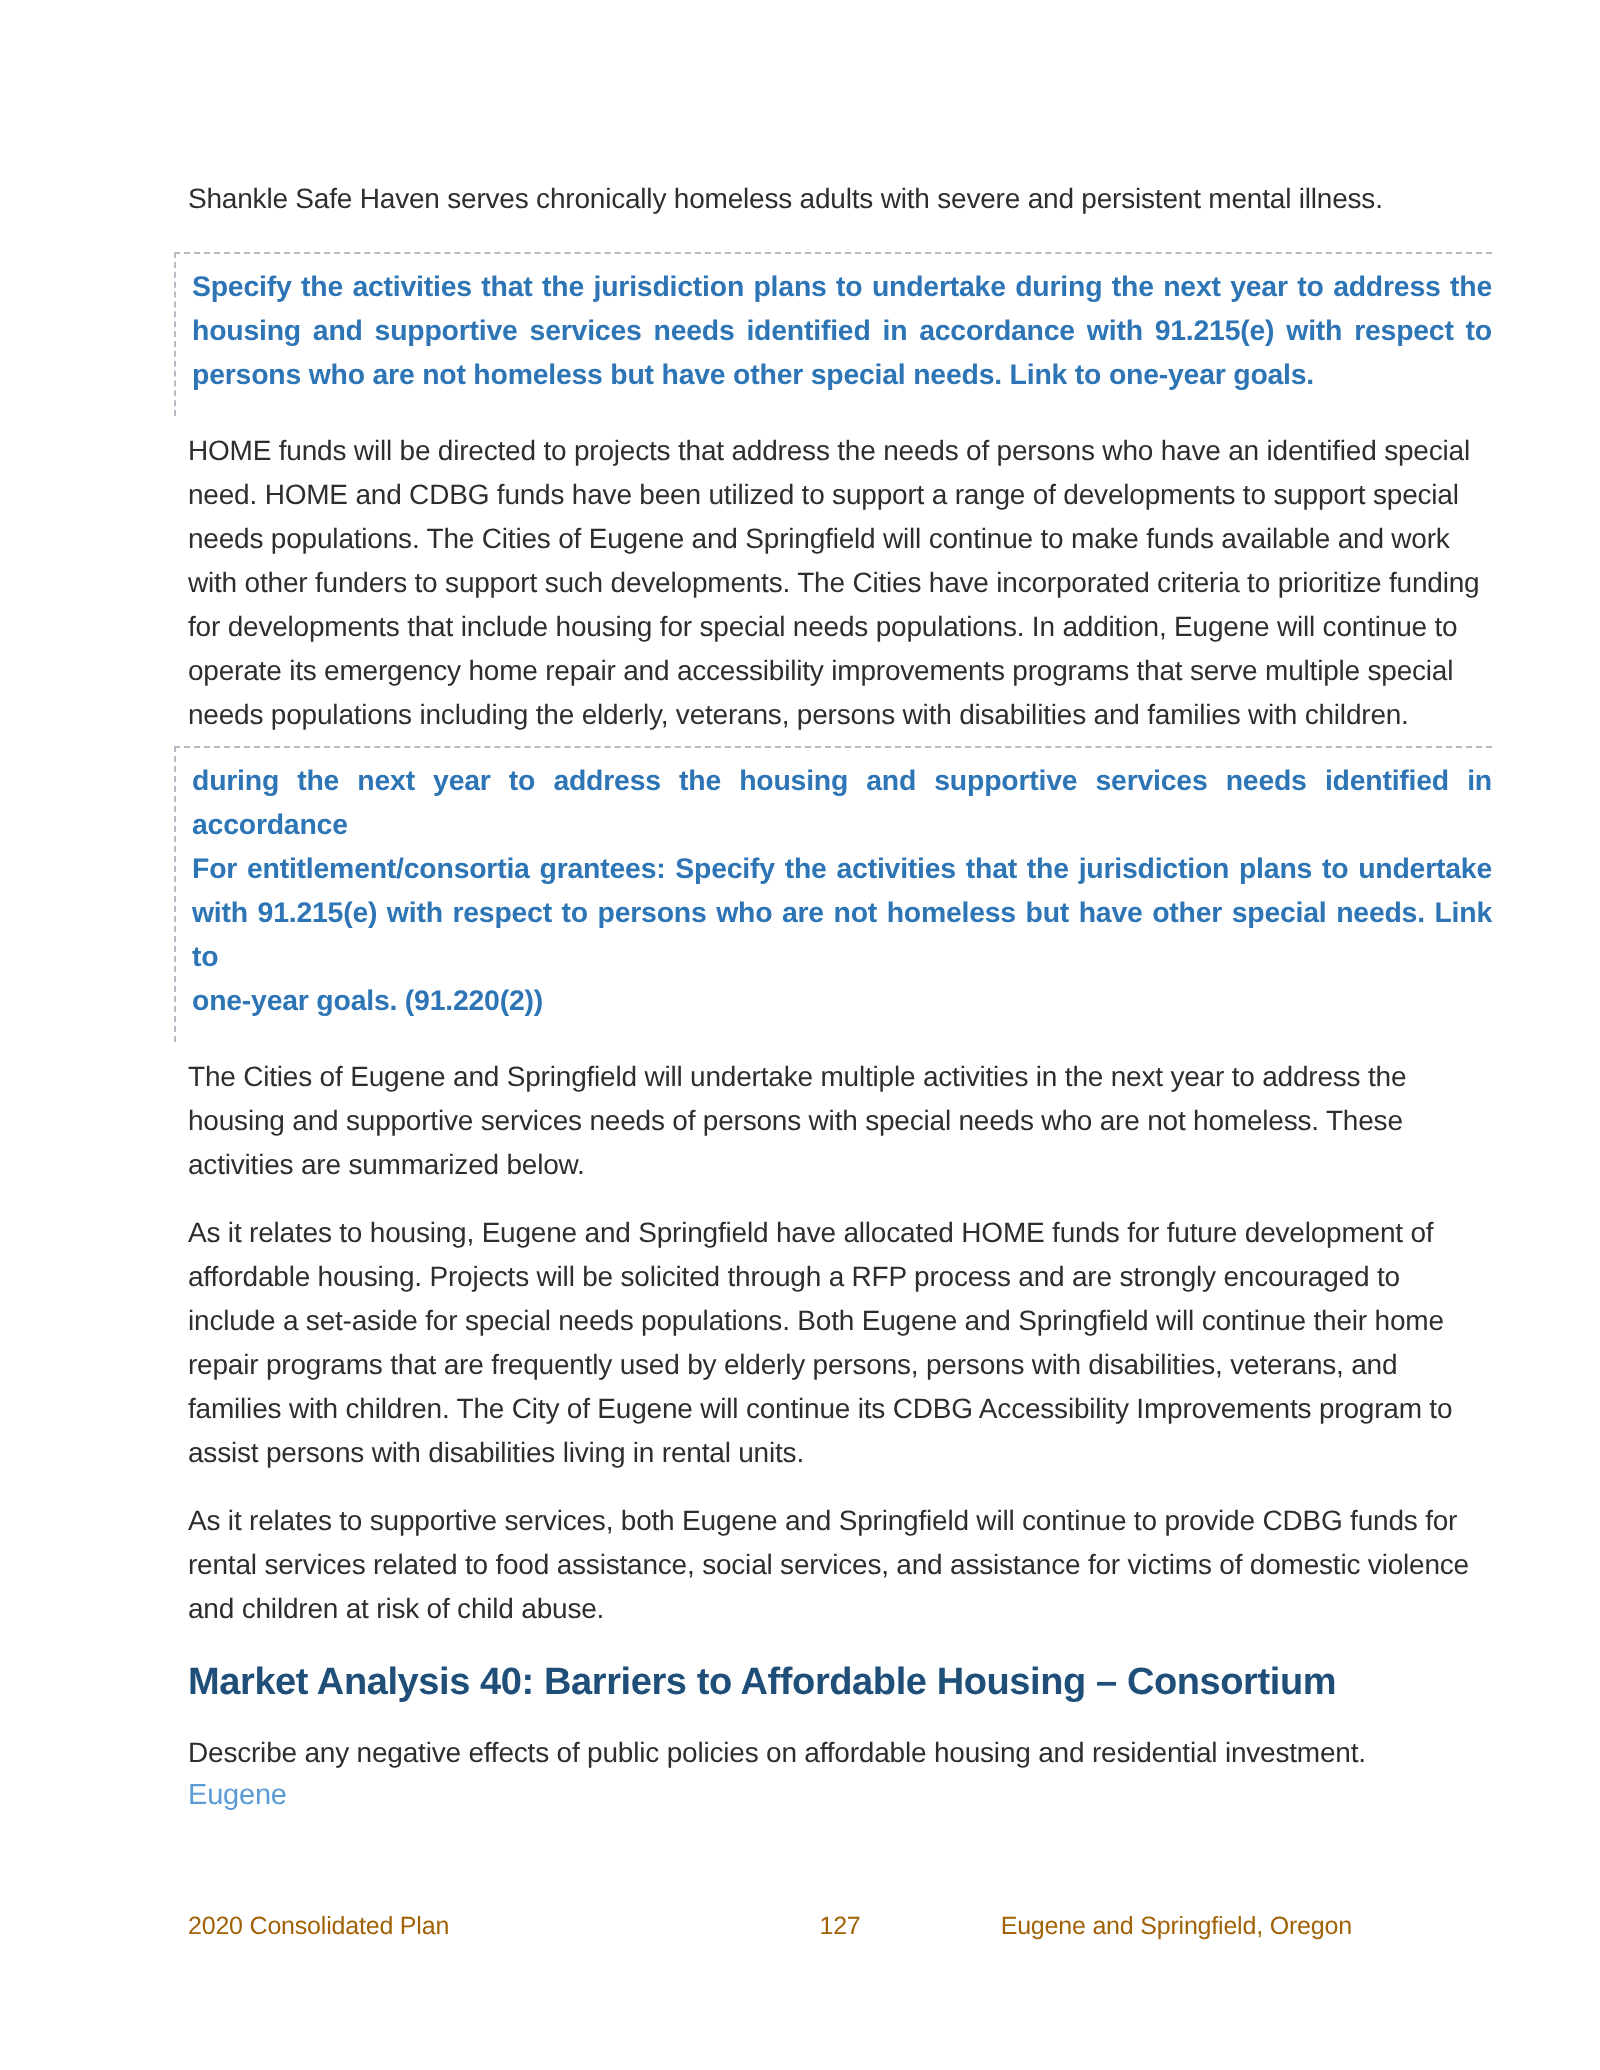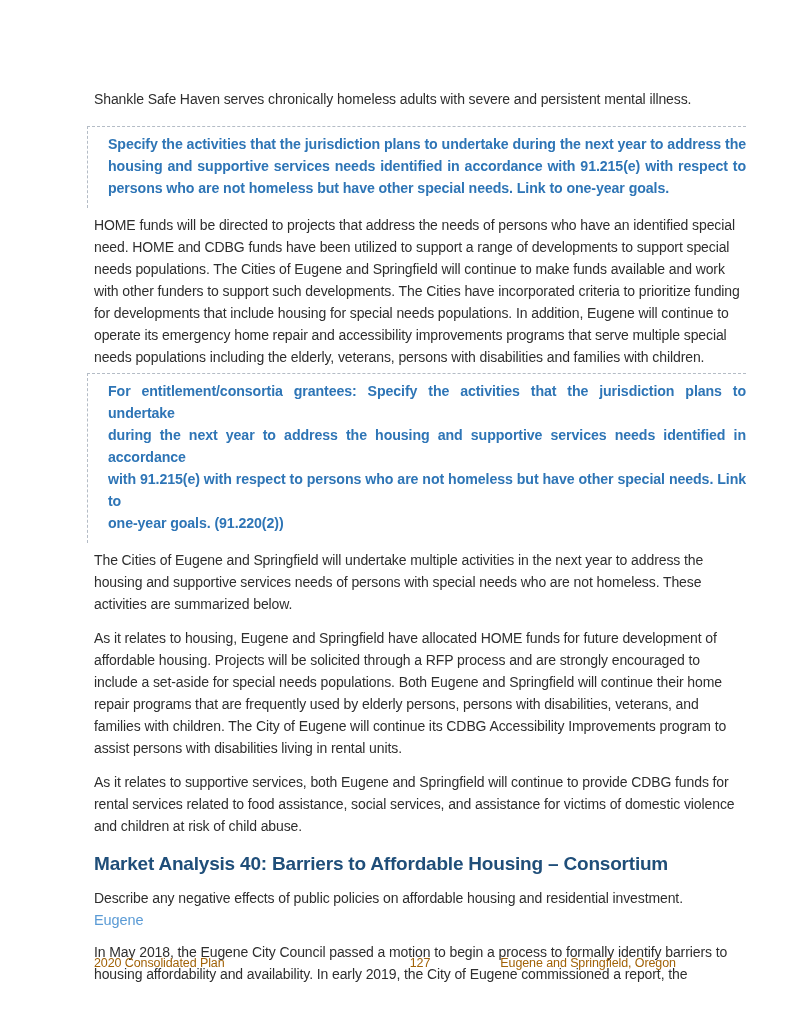--- a/index.html
+++ b/index.html
@@ -29,21 +29,21 @@
     letter-spacing: -0.1px;
     color: #2e2e2e;
     text-align: left;
     margin: 0;
   }
   .intro { margin-bottom: 16px; }
   .qbox {
     border-top: 1px dashed #b4bcc6;
     border-left: 1px dashed #b4bcc6;
     margin-left: -7px;
-    padding: 6px 0 9px 20px;
+    padding: 6px 0 9px 8px;
     margin-top: 8px;
   }
   .qbox .jline {
     font-size: 14.2px;
     font-weight: bold;
     line-height: 22px;
     color: #2E75B6;
     text-align: justify;
     text-align-last: justify;
     letter-spacing: -0.1px;
@@ -96,39 +96,38 @@
 
     <div class="qbox">
       <div class="jline">Specify the activities that the jurisdiction plans to undertake during the next year to address the</div>
       <div class="jline">housing and supportive services needs identified in accordance with 91.215(e) with respect to</div>
       <div class="jline last">persons who are not homeless but have other special needs. Link to one-year goals.</div>
     </div>
 
     <p class="body-par mt6">HOME funds will be directed to projects that address the needs of persons who have an identified special need. HOME and CDBG funds have been utilized to support a range of developments to support special needs populations. The Cities of Eugene and Springfield will continue to make funds available and work with other funders to support such developments. The Cities have incorporated criteria to prioritize funding for developments that include housing for special needs populations. In addition, Eugene will continue to operate its emergency home repair and accessibility improvements programs that serve multiple special needs populations including the elderly, veterans, persons with disabilities and families with children.</p>
 
     <div class="qbox mt5">
+      <div class="jline">during the next year to address the housing and supportive services needs identified in accordance</div>
       <div class="jline">For entitlement/consortia grantees: Specify the activities that the jurisdiction plans to undertake</div>
-      <div class="jline">during the next year to address the housing and supportive services needs identified in accordance</div>
       <div class="jline">with 91.215(e) with respect to persons who are not homeless but have other special needs. Link to</div>
       <div class="jline last">one-year goals. (91.220(2))</div>
     </div>
 
     <p class="body-par mt6">The Cities of Eugene and Springfield will undertake multiple activities in the next year to address the housing and supportive services needs of persons with special needs who are not homeless. These activities are summarized below.</p>
 
     <p class="body-par mt12">As it relates to housing, Eugene and Springfield have allocated HOME funds for future development of affordable housing. Projects will be solicited through a RFP process and are strongly encouraged to include a set-aside for special needs populations. Both Eugene and Springfield will continue their home repair programs that are frequently used by elderly persons, persons with disabilities, veterans, and families with children. The City of Eugene will continue its CDBG Accessibility Improvements program to assist persons with disabilities living in rental units.</p>
 
     <p class="body-par mt12">As it relates to supportive services, both Eugene and Springfield will continue to provide CDBG funds for rental services related to food assistance, social services, and assistance for victims of domestic violence and children at risk of child abuse.</p>
 
     <h2 class="section-heading">Market Analysis 40: Barriers to Affordable Housing – Consortium</h2>
 
     <p class="body-par mt10">Describe any negative effects of public policies on affordable housing and residential investment.</p>
 
     <div class="subheading">Eugene</div>
 
-    <p class="body-par mt10">In May 2018, the Eugene City Council passed a motion to begin a process to formally identify barriers to housing affordability and availability. In early 2019, the City of Eugene commissioned a report, the</p>
 
   </div>
 
   <div class="footer">
     <span class="f-left">2020 Consolidated Plan</span>
     <span class="f-center">127</span>
     <span class="f-right">Eugene and Springfield, Oregon</span>
   </div>
 </div>
 

